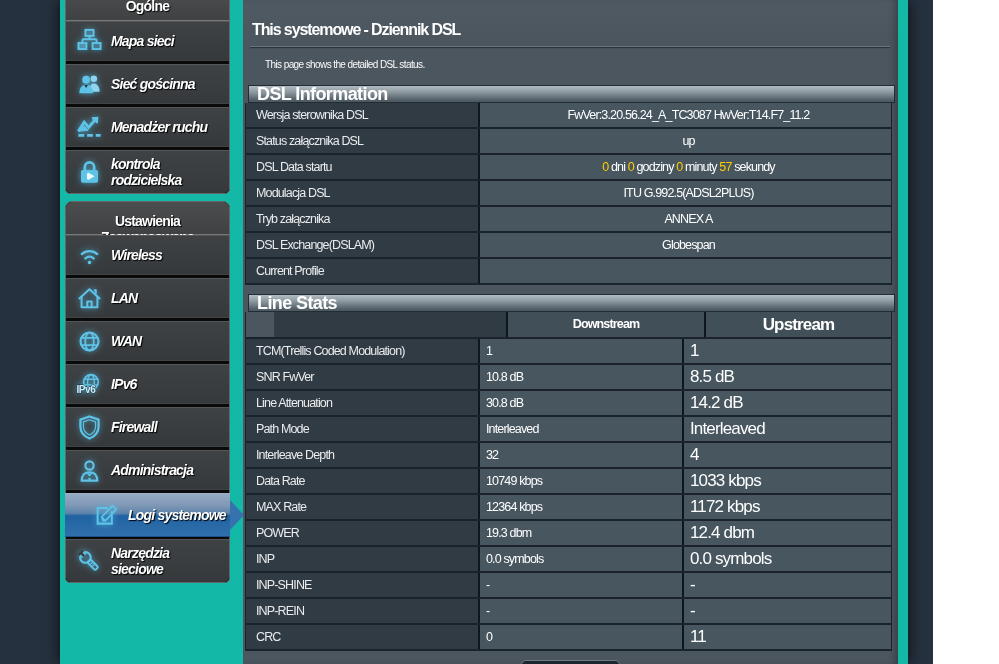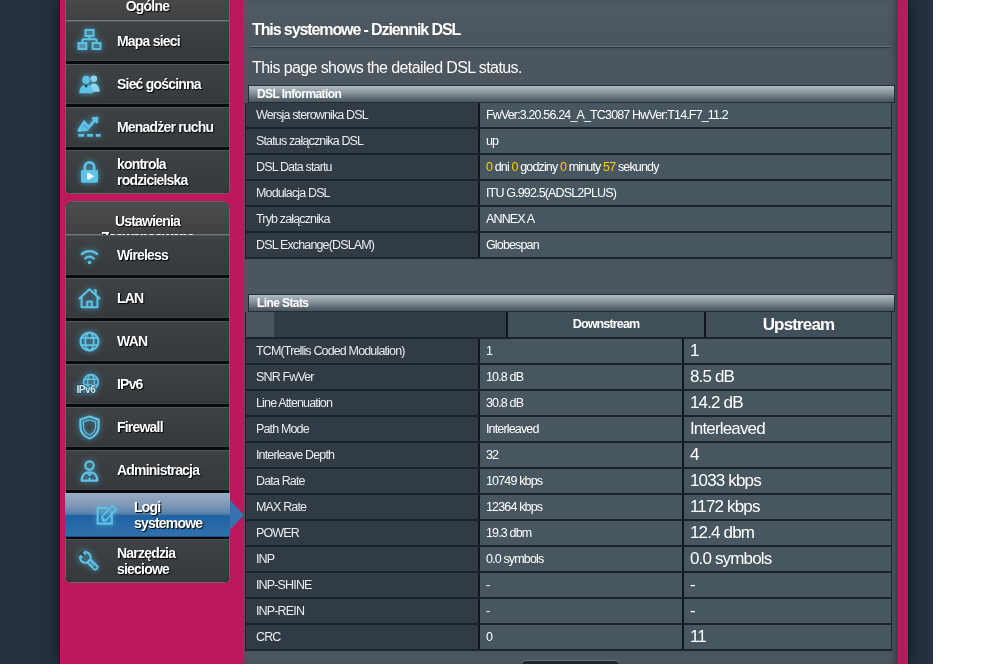--- a/index.html
+++ b/index.html
@@ -1,43 +1,43 @@
 <!DOCTYPE html>
 <html><head><meta charset="utf-8"><title>ASUS</title>
 <style>
 html,body{margin:0;padding:0;background:#fff;}
 #stage{position:relative;width:999px;height:664px;overflow:hidden;background:#fff;font-family:"Liberation Sans",sans-serif;}
 #bg{position:absolute;left:0;top:0;width:933px;height:664px;background:#26313f;}
-#frame{position:absolute;left:60px;top:0;width:848px;height:664px;background:#be185d;box-shadow:0 0 14px rgba(0,0,0,.75);}
+#frame{position:absolute;left:60px;top:0;width:848px;height:664px;background:#14b8a6;box-shadow:0 0 14px rgba(0,0,0,.75);}
 
 .grp{position:absolute;left:5px;width:163px;border:1px solid #646668;background:#0a0a0a;border-radius:7px 7px 5px 5px;}
 #g1{top:-10px;}
 #g2{top:201px;}
 .mhead{background:linear-gradient(180deg,#4b4d4f,#3f4143);color:#fff;font-weight:bold;font-size:14px;text-align:center;text-shadow:1px 1px 1px #000;letter-spacing:-0.8px;border-radius:6px 6px 0 0;border-bottom:1px solid #77787a;}
 #g1 .mhead{height:29px;line-height:31px;}
 #g2 .mhead{height:33px;line-height:16px;padding-top:11px;box-sizing:border-box;}
 .mi{position:relative;height:38px;border-top:1px solid #54575a;border-bottom:1px solid #404346;background:linear-gradient(180deg,#3e4245 0%,#3a3e41 45%,#36393c 100%);margin-bottom:3px;display:flex;align-items:center;}
 .mi.last{margin-bottom:0;border-bottom:none;border-radius:0 0 5px 5px;}
 .mi.tall{height:42px;}
 .mi .ic{width:29px;height:29px;margin-left:9px;flex:0 0 29px;filter:drop-shadow(0 0 3px rgba(80,190,230,.75));}
-.mi .tx{margin-left:13px;color:#fff;font-weight:bold;font-size:14px;line-height:16px;text-shadow:1px 1px 1px #000;letter-spacing:-0.8px;}
+.mi .tx{margin-left:7px;color:#fff;font-weight:bold;font-size:14px;line-height:16px;text-shadow:1px 1px 1px #000;letter-spacing:-0.8px;font-style:italic;}
 .mi.sel{background:linear-gradient(180deg,#97abc3 0%,#7e97b5 28%,#5d83ab 46%,#1f62a2 52%,#2a6aa7 78%,#2f6fab 100%);border-top:1px solid #9db0c6;}
 .mi.sel{height:42px;margin-bottom:2px;border-bottom:1px solid #1c5086;margin-left:-1px;margin-right:-1px;padding-left:18px;}
 .arrow{position:absolute;right:-14px;top:50%;margin-top:-15px;width:0;height:0;border-left:14px solid #3572ae;border-top:15px solid transparent;border-bottom:15px solid transparent;}
 
 #content{position:absolute;left:183px;top:0;width:655px;height:664px;background:linear-gradient(180deg,#505a62 0%,#4c565e 6%,#4c565e 100%);box-shadow:inset -6px 0 8px -5px rgba(0,0,0,.4);}
 #content .title{position:absolute;left:9px;top:21px;font-size:16px;font-weight:bold;color:#fff;letter-spacing:-1.1px;}
 #content .hr{position:absolute;left:7px;top:46px;width:640px;height:1px;background:#6a747d;box-shadow:0 1px 1px rgba(20,26,32,.7);}
-#content .desc{position:absolute;left:9px;top:59px;font-size:16px;color:#fbfbfb;letter-spacing:-0.6px;}
-.sechead{position:absolute;left:5px;width:637px;height:16px;background:linear-gradient(180deg,#b2bcc2 0%,#8b979e 40%,#55626b 85%,#4a575f 100%);border:1px solid #222c34;color:#fff;font-weight:bold;font-size:12px;line-height:16px;padding-left:8px;box-sizing:content-box;letter-spacing:-0.6px;}
+#content .desc{position:absolute;left:22px;top:59px;font-size:10px;color:#fbfbfb;letter-spacing:-0.6px;}
+.sechead{position:absolute;left:5px;width:637px;height:16px;background:linear-gradient(180deg,#b2bcc2 0%,#8b979e 40%,#55626b 85%,#4a575f 100%);border:1px solid #222c34;color:#fff;font-weight:bold;font-size:18px;line-height:16px;padding-left:8px;box-sizing:content-box;letter-spacing:-0.6px;}
 .tbl{position:absolute;left:2px;width:647px;border-left:1px solid #1a242c;border-right:1px solid #1a242c;border-bottom:2px solid #1a242c;box-sizing:border-box;}
 .row{display:flex;height:24px;border-bottom:2px solid #1a232b;}
 .row:last-child{border-bottom:none;}
 .cl{width:222px;background:#303b43;color:#eaecee;font-size:12.5px;letter-spacing:-0.85px;line-height:24px;padding-left:10px;flex:0 0 222px;}
-.cv{flex:1;background:#47565f;color:#fff;font-size:12.5px;letter-spacing:-0.85px;line-height:24px;padding-left:6px;border-left:2px solid #0f171d;}
+.cv{flex:1;background:#47565f;color:#fff;font-size:12.5px;letter-spacing:-0.85px;line-height:24px;padding-left:6px;border-left:2px solid #0f171d;text-align:center;}
 .c2{flex:0 0 196px;background:#47565f;color:#fff;font-size:12.5px;letter-spacing:-0.85px;line-height:24px;padding-left:6px;border-left:2px solid #0f171d;}
 .c3{flex:1;background:#47565f;color:#fff;font-size:17px;letter-spacing:-0.85px;line-height:24px;padding-left:6px;border-left:2px solid #0f171d;}
 .hd2 .c2,.hd2 .c3{text-align:center;font-weight:bold;padding-left:0;background:#414f58;}
 .hd2 .cl{background:#303b43;}
 .yel{color:#ffcc00;}
 #btn{position:absolute;left:278px;top:660px;width:97px;height:24px;background:#1d262e;border:1px solid #707a82;border-radius:5px;}
 </style></head>
 <body>
 <div id="stage">
   <div id="bg"></div>
@@ -202,20 +202,24 @@
             <div class="cv">ITU G.992.5(ADSL2PLUS)</div>
           </div>
         <div class="row">
             <div class="cl">Tryb załącznika</div>
             <div class="cv">ANNEX A</div>
           </div>
         <div class="row">
             <div class="cl">DSL Exchange(DSLAM)</div>
             <div class="cv">Globespan</div>
           </div>
+        <div class="row">
+            <div class="cl">Current Profile</div>
+            <div class="cv"></div>
+          </div>
       </div>
       <div class="sechead" style="top:294px;">Line Stats</div>
       <div class="tbl" style="top:312px;">
         <div class="row hd2" style="height:25px;padding-left:28px;">
             <div class="cl"></div>
             <div class="c2" style="line-height:25px;">Downstream</div>
             <div class="c3" style="line-height:25px;">Upstream</div>
           </div>
         <div class="row">
             <div class="cl">TCM(Trellis Coded Modulation)</div>

